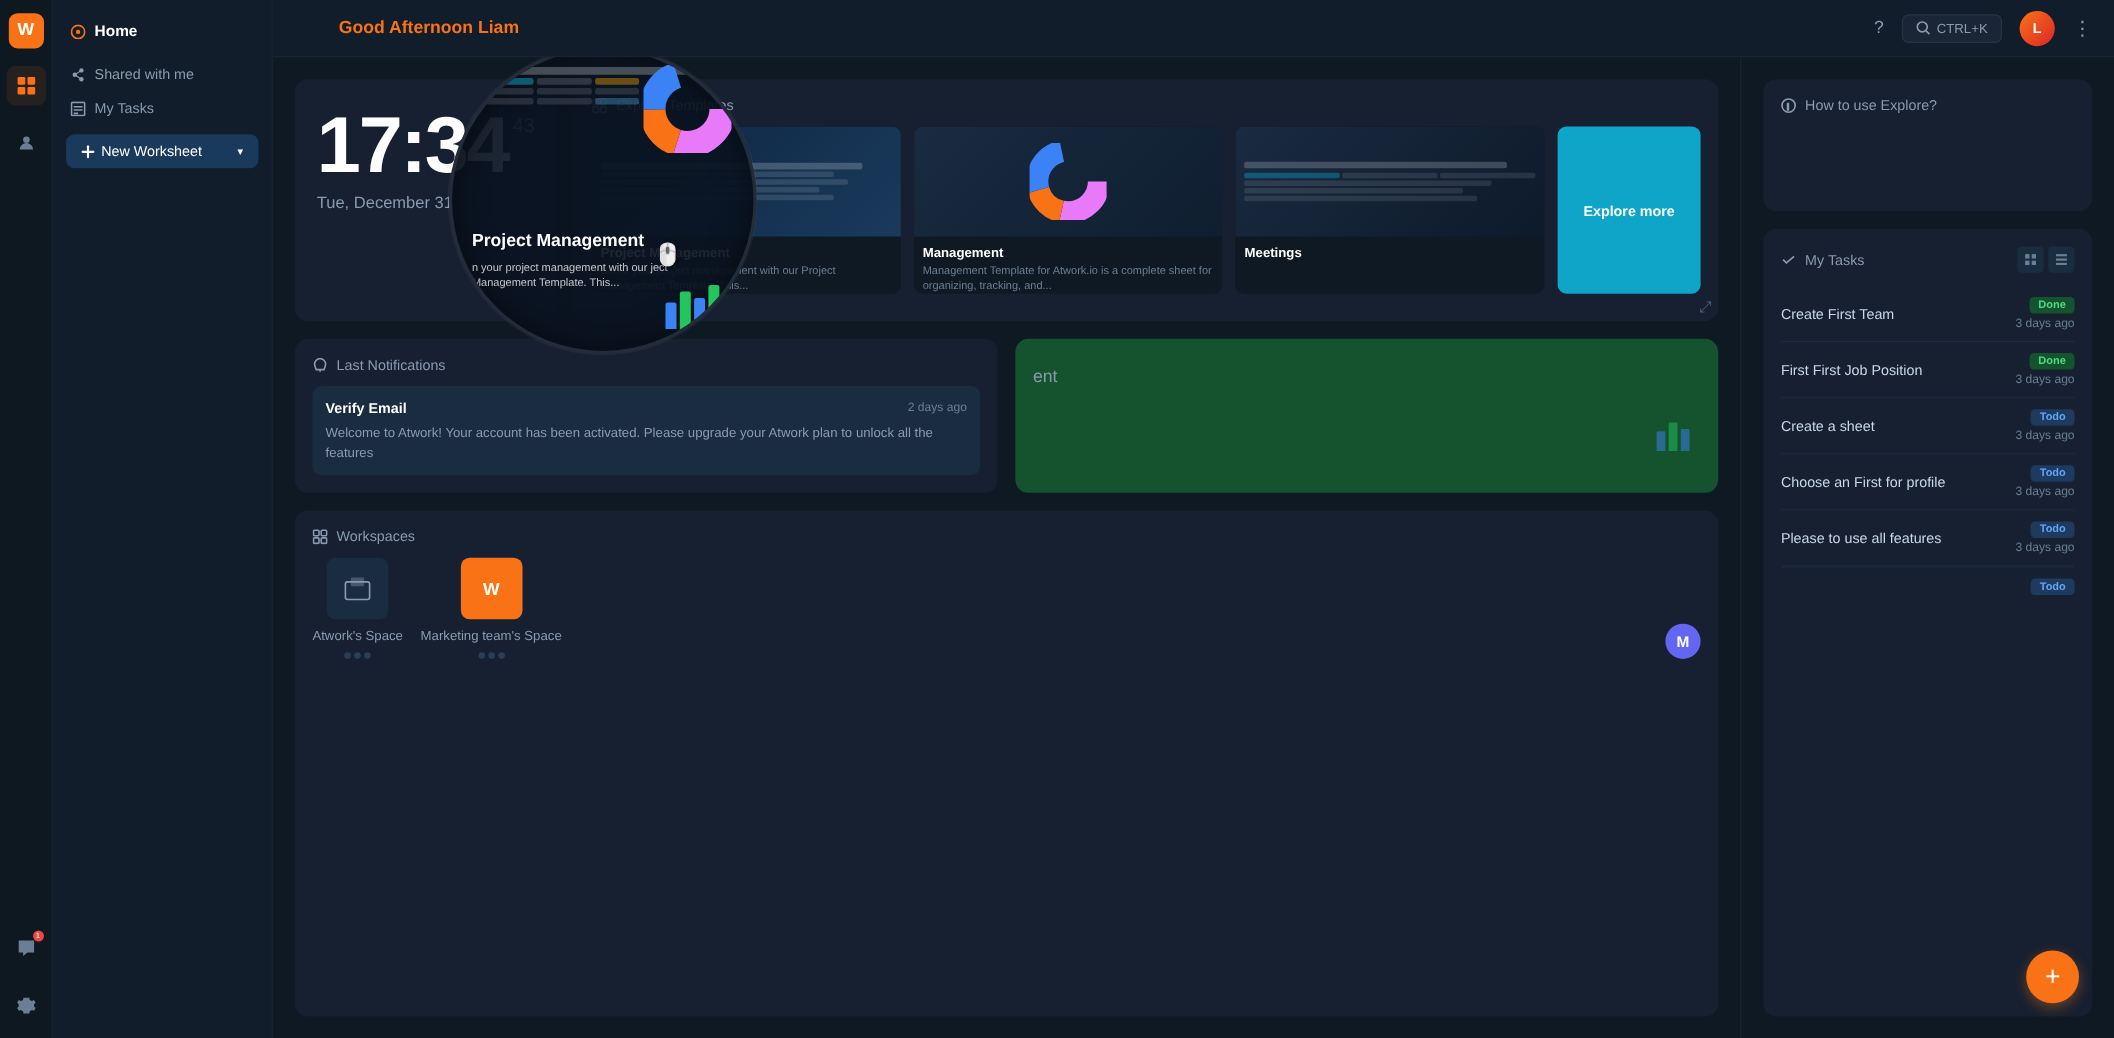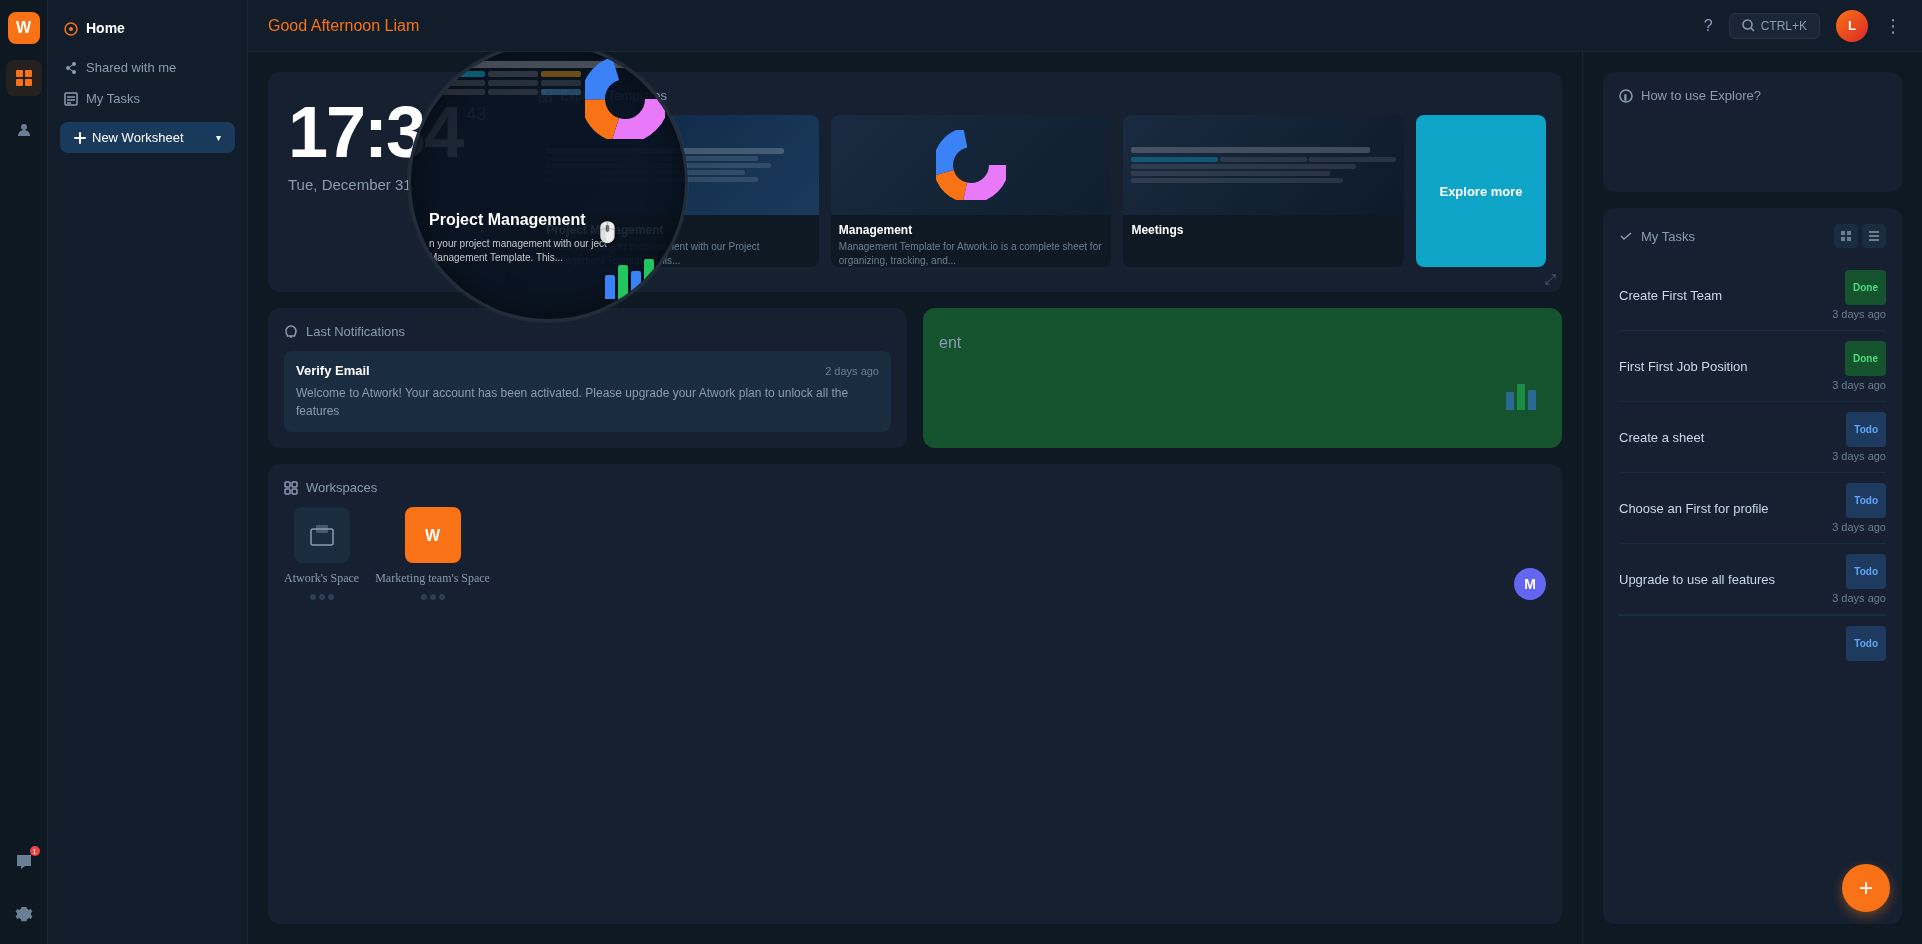--- a/index.html
+++ b/index.html
@@ -98,21 +98,21 @@
     
     .topbar {
       height: 52px;
       display: flex;
       align-items: center;
       padding: 0 20px;
       border-bottom: 1px solid #1a2635;
       background: #111d2b;
     }
     .topbar-greeting {
-      font-size: 16px; font-weight: 400; color: #fff;
+      font-size: 16px; font-weight: 700; color: #fff; margin-left: 40px;
     }
     .topbar-greeting span { color: #f97316; }
     .topbar-right {
       margin-left: auto;
       display: flex;
       align-items: center;
       gap: 16px;
     }
     .search-btn {
       display: flex; align-items: center; gap: 6px;
@@ -212,21 +212,21 @@
       display: flex; flex-direction: column; align-items: center; gap: 8px;
       cursor: pointer;
     }
     .workspace-icon {
       width: 56px; height: 56px;
       background: #1a2c40;
       border-radius: 8px;
       display: flex; align-items: center; justify-content: center;
       font-size: 24px;
     }
-    .workspace-name { font-size: 12px; color: #8a9bb0; text-align: center; font-family: Liberation Serif, serif; }
+    .workspace-name { font-size: 12px; color: #8a9bb0; text-align: center; }
     .workspace-dots { display: flex; gap: 3px; }
     .workspace-dot { width: 6px; height: 6px; background: #2a3f55; border-radius: 50%; }
 
     
     .right-panel {
       width: 340px;
       padding: 20px;
       border-left: 1px solid #1a2635;
       display: flex;
       flex-direction: column;
@@ -265,21 +265,21 @@
 
     .task-item {
       display: flex; align-items: center; justify-content: space-between;
       padding: 10px 0;
       border-bottom: 1px solid #1a2c40;
     }
     .task-item:last-child { border-bottom: none; }
     .task-name { font-size: 13px; color: #c8d8e8; flex: 1; }
     .task-right { display: flex; flex-direction: column; align-items: flex-end; gap: 3px; }
     .task-badge {
-      font-size: 10px; font-weight: 600; padding: 12px 8px;
+      font-size: 10px; font-weight: 600; padding: 2px 8px;
       border-radius: 4px;
     }
     .badge-done { background: #14532d; color: #4ade80; }
     .badge-todo { background: #1e3a5f; color: #60a5fa; }
     .task-time { font-size: 11px; color: #6b7f94; }
 
     
     .fab {
       position: fixed;
       bottom: 32px; right: 32px;
@@ -685,21 +685,21 @@
 
         <div class="task-item">
           <span class="task-name">Choose an First for profile</span>
           <div class="task-right">
             <span class="task-badge badge-todo">Todo</span>
             <span class="task-time">3 days ago</span>
           </div>
         </div>
 
         <div class="task-item">
-          <span class="task-name">Upgrade to use all features</span>
+          <span class="task-name">Please to use all features</span>
           <div class="task-right">
             <span class="task-badge badge-todo">Todo</span>
             <span class="task-time">3 days ago</span>
           </div>
         </div>
 
         <div style="padding:10px 0; border-top:1px solid #1a2c40; display:flex; justify-content:flex-end;">
           <span class="task-badge badge-todo">Todo</span>
         </div>
 

